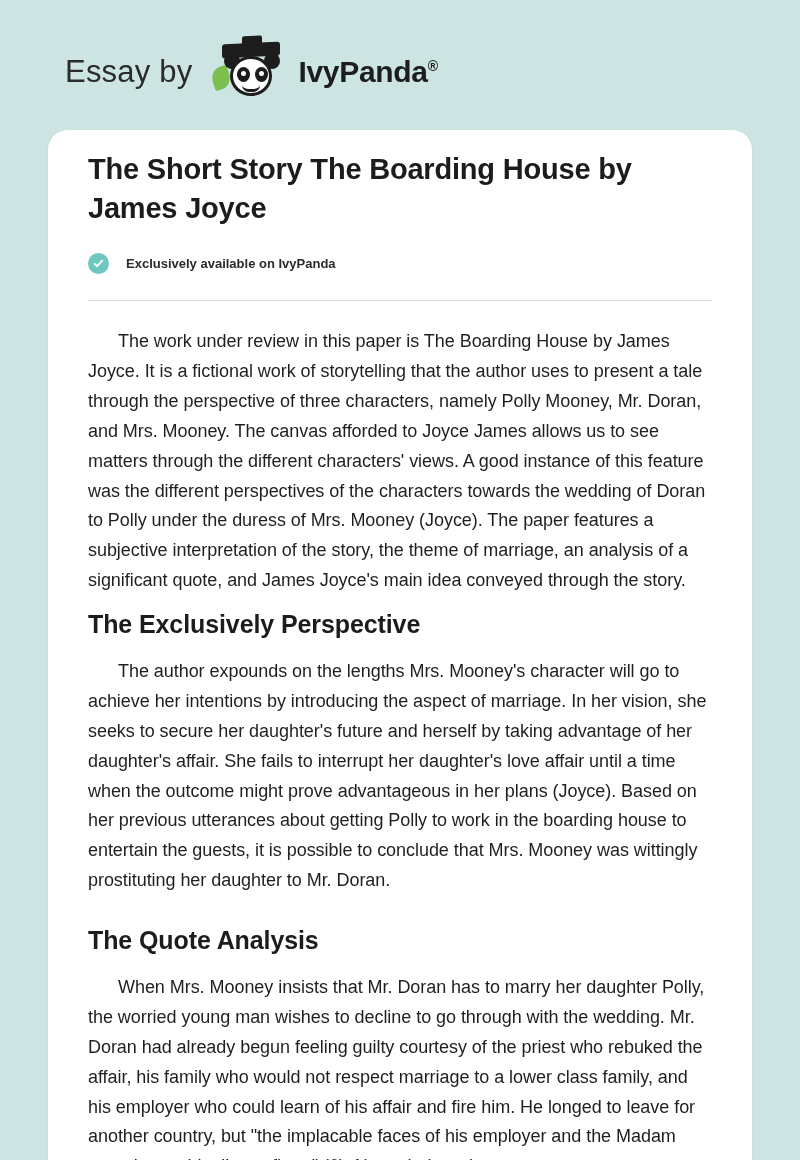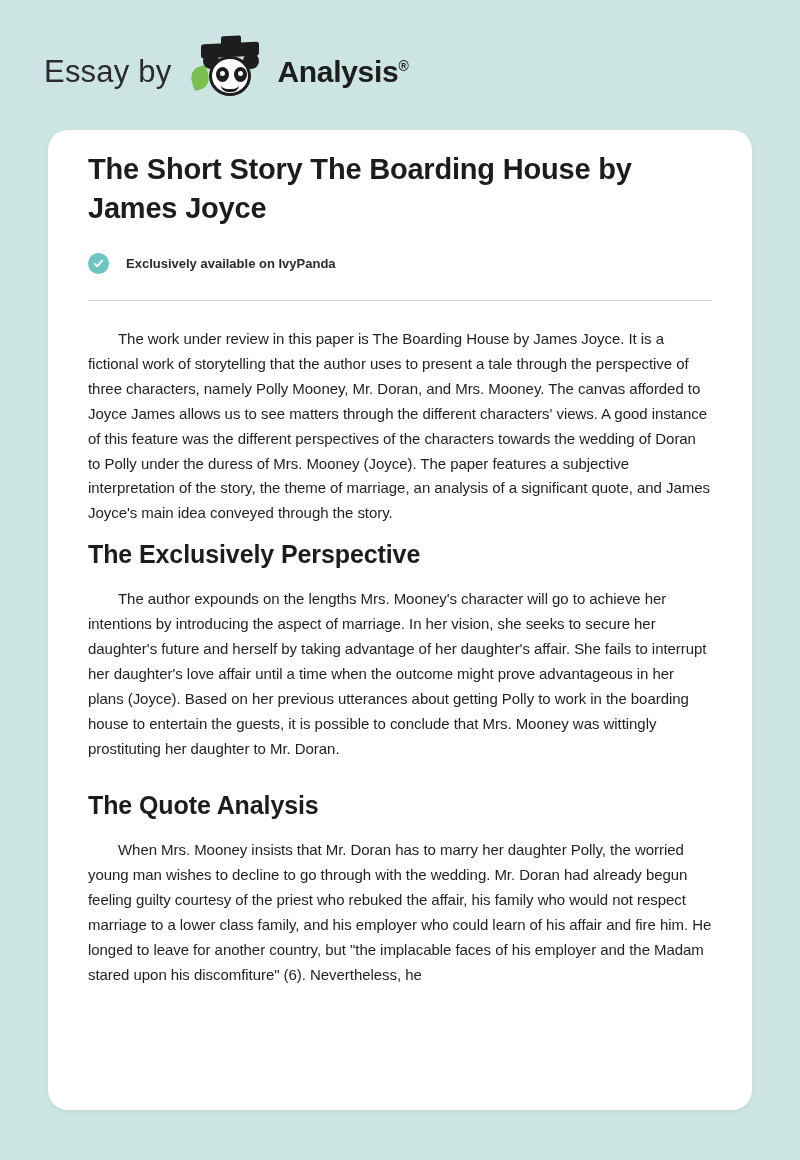--- a/index.html
+++ b/index.html
@@ -20,20 +20,21 @@
     min-height: 1160px;
     position: relative;
   }
 
   
   .brand-bar {
     display: flex;
     align-items: center;
     padding: 34px 0 0 44px;
     height: 110px;
+    margin-left: 21px;
   }
   .brand-essay {
     font-size: 31px;
     color: #2b2b2b;
     font-weight: 400;
     letter-spacing: 0.2px;
   }
   .brand-logo {
     display: flex;
     align-items: center;
@@ -189,21 +190,21 @@
   h2.section-heading {
     font-size: 25px;
     font-weight: bold;
     color: #1c1c1c;
     margin: 30px 0 18px 0;
     letter-spacing: -0.1px;
   }
   h2.section-heading:first-of-type { margin-top: 0; }
 
   p.body-text {
-    font-size: 15px;
+    font-size: 18px;
     line-height: 1.66;
     color: #1f1f1f;
     margin: 0 0 14px 0;
     text-indent: 30px;
     letter-spacing: -0.05px;
   }
 </style>
 </head>
 <body>
 
@@ -215,21 +216,21 @@
       <span class="panda-mark">
         <span class="panda-leaf"></span>
         <span class="panda-hat"></span>
         <span class="panda-ear left"></span>
         <span class="panda-ear right"></span>
         <span class="panda-head"></span>
         <span class="panda-eye left"></span>
         <span class="panda-eye right"></span>
         <span class="panda-mouth"></span>
       </span>
-      <span class="brand-name"><span>Analysis</span><span class="brand-reg">®</span></span>
+      <span class="brand-name"><span>IvyPanda</span><span class="brand-reg">®</span></span>
     </div>
   </div>
 
   <div class="card">
 
     <h1 class="doc-title">The Short Story The Boarding House by James Joyce</h1>
 
     <div class="exclusive-row">
       <span class="check-badge">
         <svg width="13" height="13" viewBox="0 0 13 13" aria-hidden="true">

